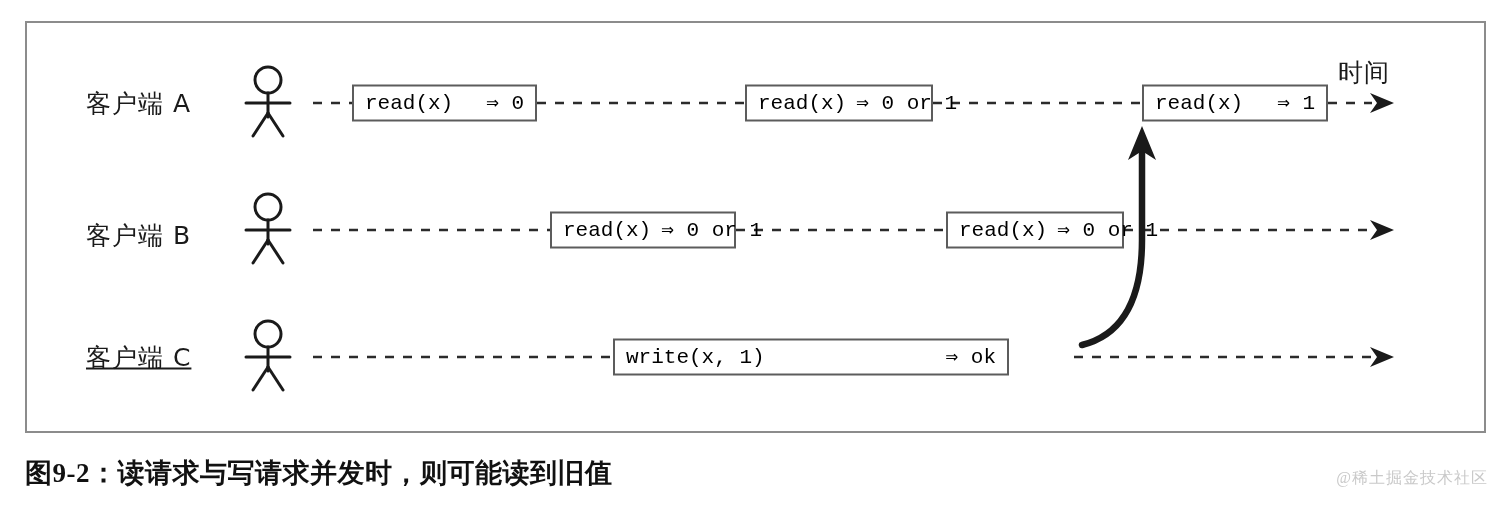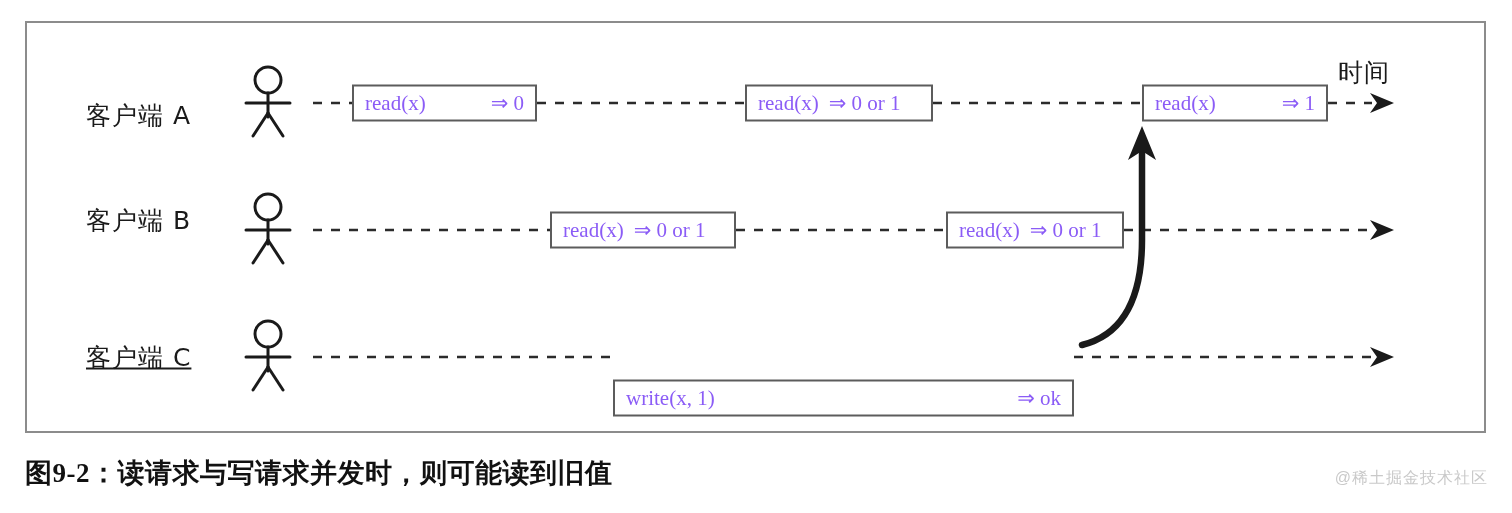--- a/index.html
+++ b/index.html
@@ -47,22 +47,22 @@
     border: 2px solid #5c5c5c;
     background: #ffffff;
     height: 37px;
     display: flex;
     align-items: center;
     justify-content: space-between;
     padding: 0 11px;
     font-size: 21px;
     line-height: 1;
     white-space: nowrap;
-    color: #8b5cf6;
-    font-family: Liberation Serif, serif;
+    color: #000000;
+    font-family: Liberation Mono, monospace;
   }
   .opbox.tight {
     justify-content: flex-start;
   }
   .opbox .op-call { margin-right: 10px; }
   .opbox .op-result { }
 
   
   #time-label {
     position: absolute;
@@ -88,21 +88,21 @@
 
   
   #watermark {
     position: absolute;
     right: 24px;
     top: 468px;
     font-size: 16px;
     color: #c9c9c9;
     white-space: nowrap;
     letter-spacing: 1px;
-    font-family: Liberation Sans, sans-serif;
+    font-family: Liberation Serif, serif;
   }
 
   svg { display: block; overflow: visible; }
 </style>
 </head>
 <body>
 
 <div id="figure-frame"></div>
 
 <svg id="diagram-layer" width="1512" height="513" style="position:absolute; left:0; top:0;">
@@ -158,22 +158,22 @@
   
   <g stroke="#1a1a1a" stroke-width="3" fill="none" stroke-linecap="round">
     <circle cx="268" cy="334" r="13" fill="#ffffff"></circle>
     <line x1="268" y1="347" x2="268" y2="371"></line>
     <line x1="246" y1="357" x2="290" y2="357"></line>
     <line x1="268" y1="367" x2="253" y2="390"></line>
     <line x1="268" y1="367" x2="283" y2="390"></line>
   </g>
 </svg>
 
-<div class="lane-label" style="left:86px; right:auto; top:115px;">客户端 A</div>
-<div class="lane-label" style="left:86px; right:auto; top:220px;">客户端 B</div>
+<div class="lane-label" style="left:86px; right:auto; top:103px;">客户端 A</div>
+<div class="lane-label" style="left:86px; right:auto; top:235px;">客户端 B</div>
 <div class="lane-label" style="left:86px; right:auto; top:357px;text-decoration:underline;">客户端 C</div>
 
 <div id="time-label" style="left:1338px; top:56px;">时间</div>
 
 <div class="opbox" style="left:352px; top:103px; width:185px;">
   <span class="op-call">read(x)</span>
   <span class="op-result">⇒ 0</span>
 </div>
 
 <div class="opbox tight" style="left:745px; top:103px; width:188px;">
@@ -189,19 +189,19 @@
 <div class="opbox tight" style="left:550px; top:230px; width:186px;">
   <span class="op-call">read(x)</span>
   <span class="op-result">⇒ 0 or 1</span>
 </div>
 
 <div class="opbox tight" style="left:946px; top:230px; width:178px;">
   <span class="op-call">read(x)</span>
   <span class="op-result">⇒ 0 or 1</span>
 </div>
 
-<div class="opbox" style="left:613px; top:357px; width:461px;margin-top:41px;">
+<div class="opbox" style="left:613px; top:357px; width:396px;">
   <span class="op-call">write(x, 1)</span>
   <span class="op-result">⇒ ok</span>
 </div>
 
 <div id="figure-caption">图9-2：读请求与写请求并发时，则可能读到旧值</div>
 <div id="watermark">@稀土掘金技术社区</div>
 
 </body></html>

